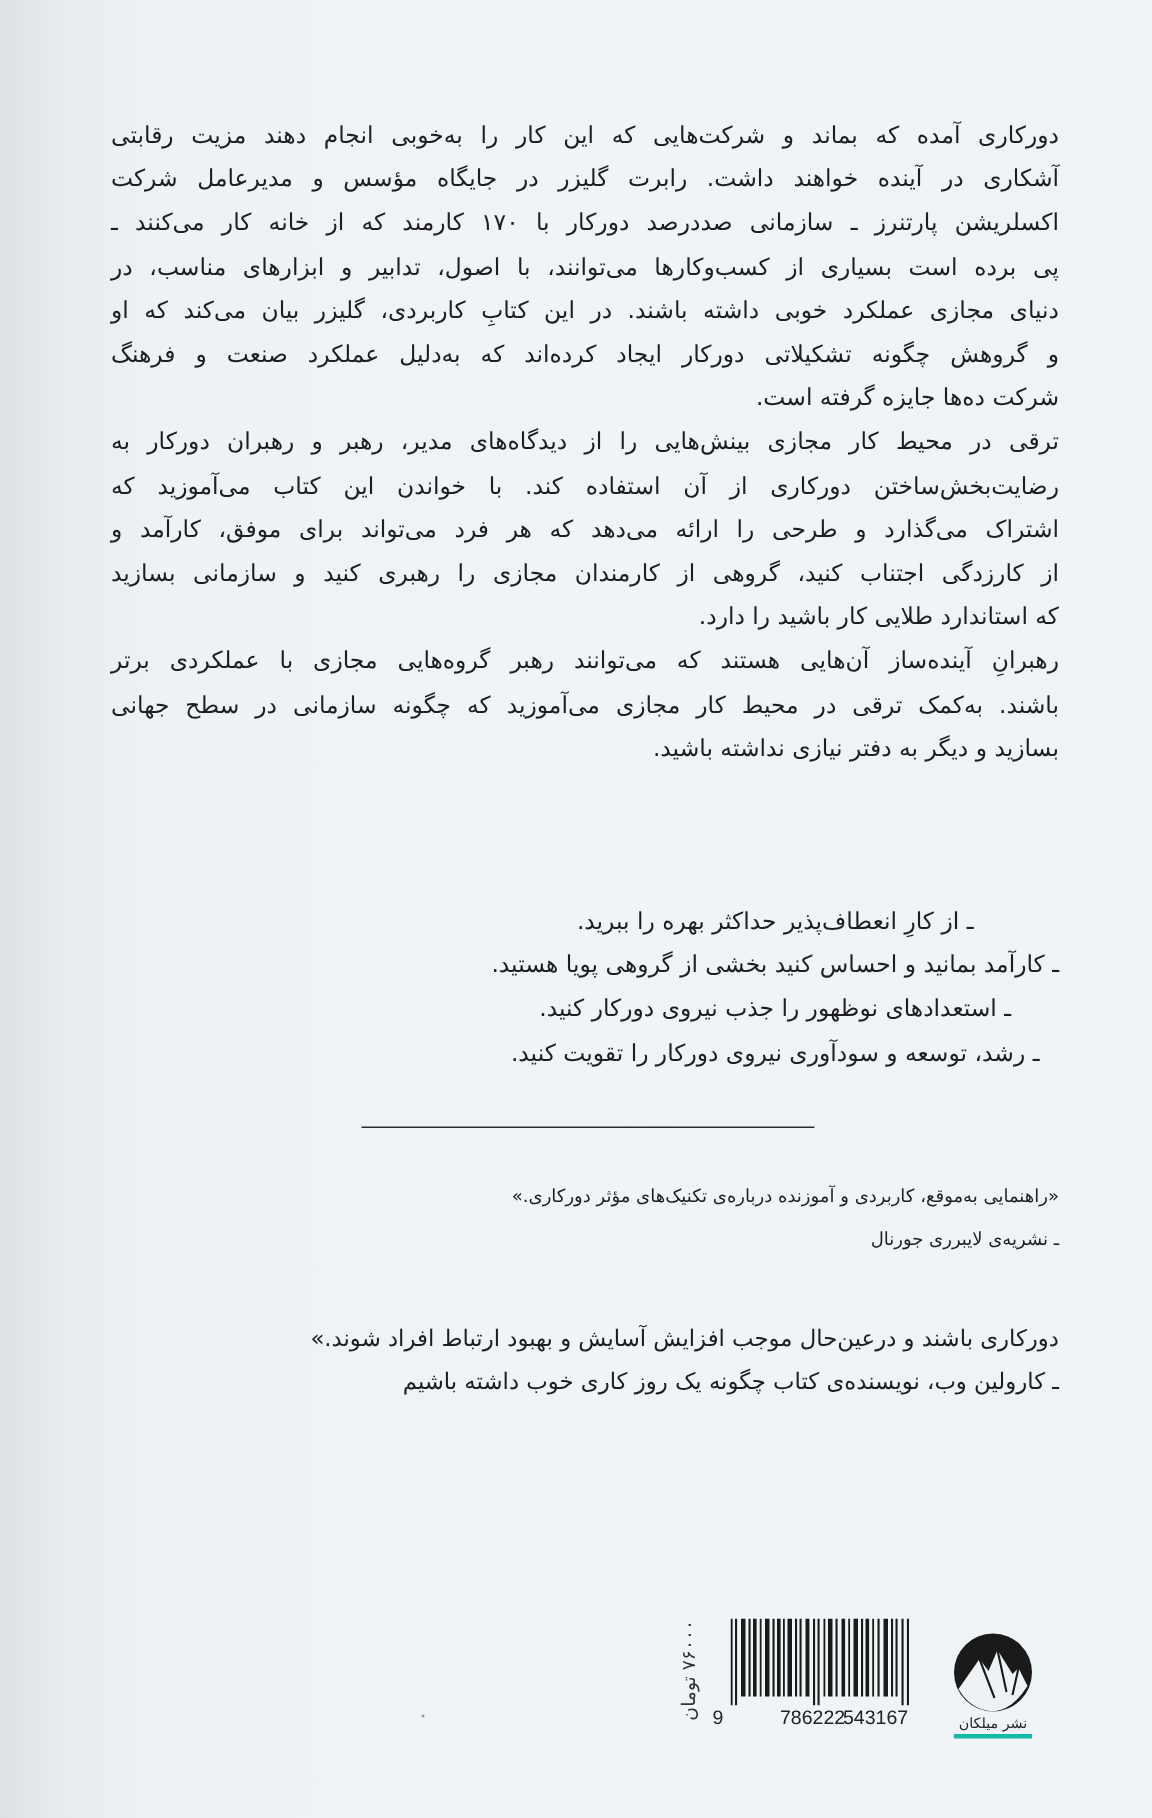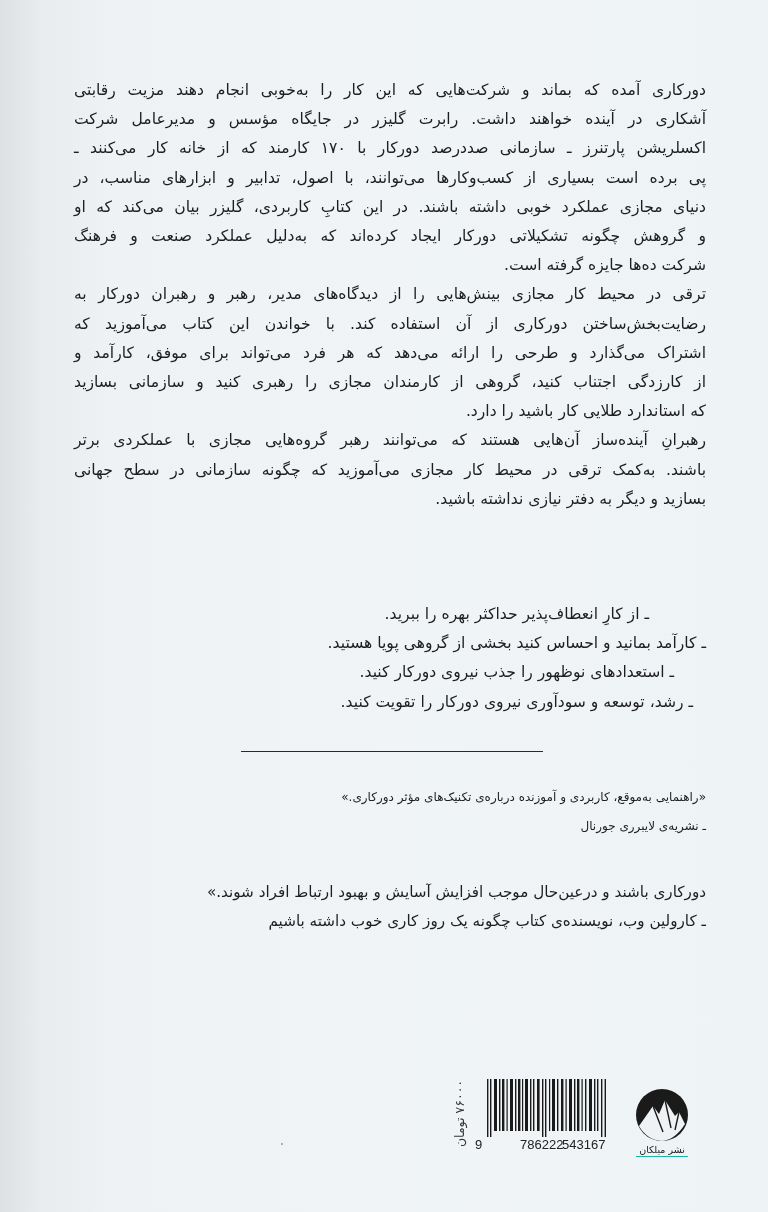--- a/index.html
+++ b/index.html
@@ -23,21 +23,21 @@
   .quote1 { position:absolute; right:62px; top:783px; direction:rtl; font-size:12px; line-height:29px; }
   .quote2 { position:absolute; right:62px; top:878px; width:632px; direction:rtl; font-size:15.2px; line-height:29px; }
   .price { position:absolute; left:447px; top:1078px; width:22px; height:80px; }
   .price span { position:absolute; left:-28px; top:28px; width:80px; transform:rotate(-90deg); font-size:12.5px; color:#333; white-space:nowrap; direction:rtl; text-align:center; }
   .barcode { position:absolute; left:487px; top:1079px; width:120px; height:58px; }
   .isbn { position:absolute; left:470px; top:1137px; width:140px; font-family:"Liberation Sans", sans-serif; font-size:13px; color:#222; white-space:nowrap; }
   .isbn .d1 { position:absolute; left:5px; }
   .isbn .d2 { position:absolute; left:30px;margin-left:20px; }
   .isbn .d3 { position:absolute; left:92px; }
   .logo { position:absolute; left:635px; top:1088px; width:54px; height:54px; }
-  .logo-text { position:absolute; left:636px; top:1143px; width:52px; font-size:9.5px; text-align:center; direction:rtl; border-bottom:1px solid #14b8a6; color:#222; line-height:13px; }
+  .logo-text { position:absolute; left:636px; top:1143px; width:52px; font-size:9.5px; text-align:center; direction:rtl; border-bottom:3px solid #14b8a6; color:#222; line-height:13px; }
   .speck { position:absolute; left:281px; top:1143px; width:2px; height:2px; border-radius:1px; background:#999; }
 </style>
 </head>
 <body>
 
 <div class="page">
   <p class="para">
     <span class="line full">دورکاری آمده که بماند و شرکت‌هایی که این کار را به‌خوبی انجام دهند مزیت رقابتی</span>
     <span class="line full">آشکاری در آینده خواهند داشت. رابرت گلیزر در جایگاه مؤسس و مدیرعامل شرکت</span>
     <span class="line full">اکسلریشن پارتنرز ـ سازمانی صددرصد دورکار با ۱۷۰ کارمند که از خانه کار می‌کنند ـ</span>

